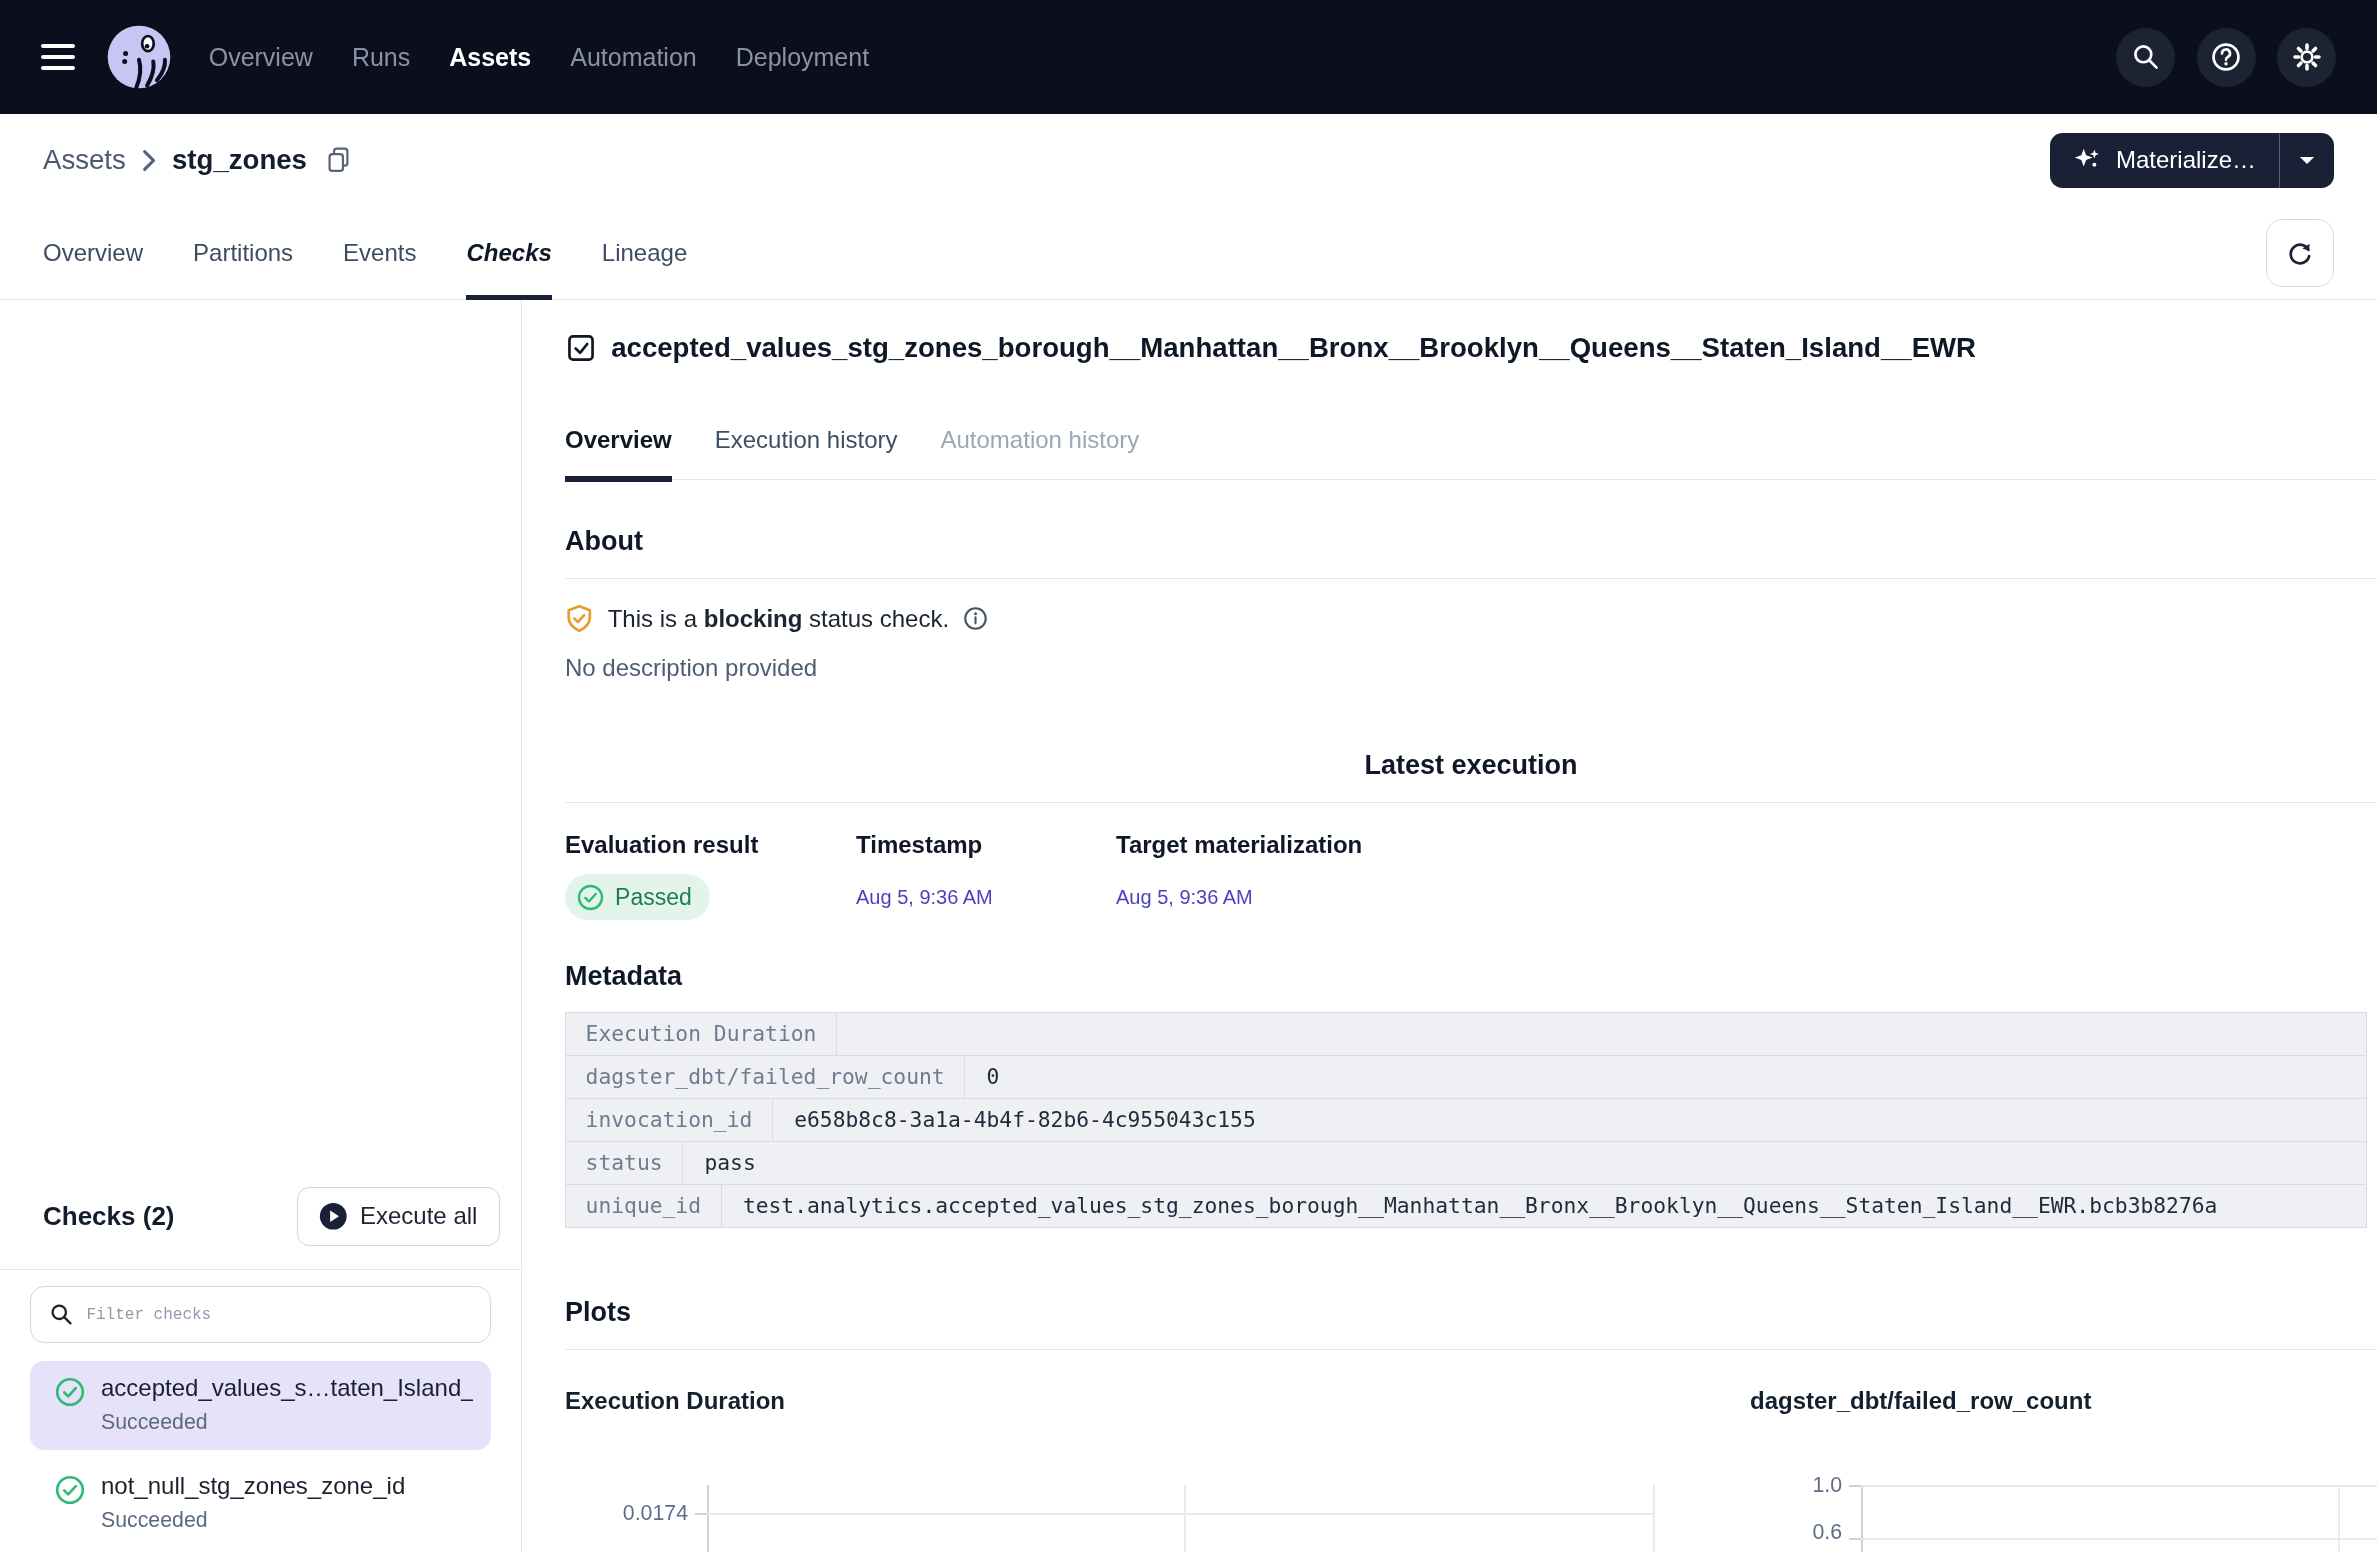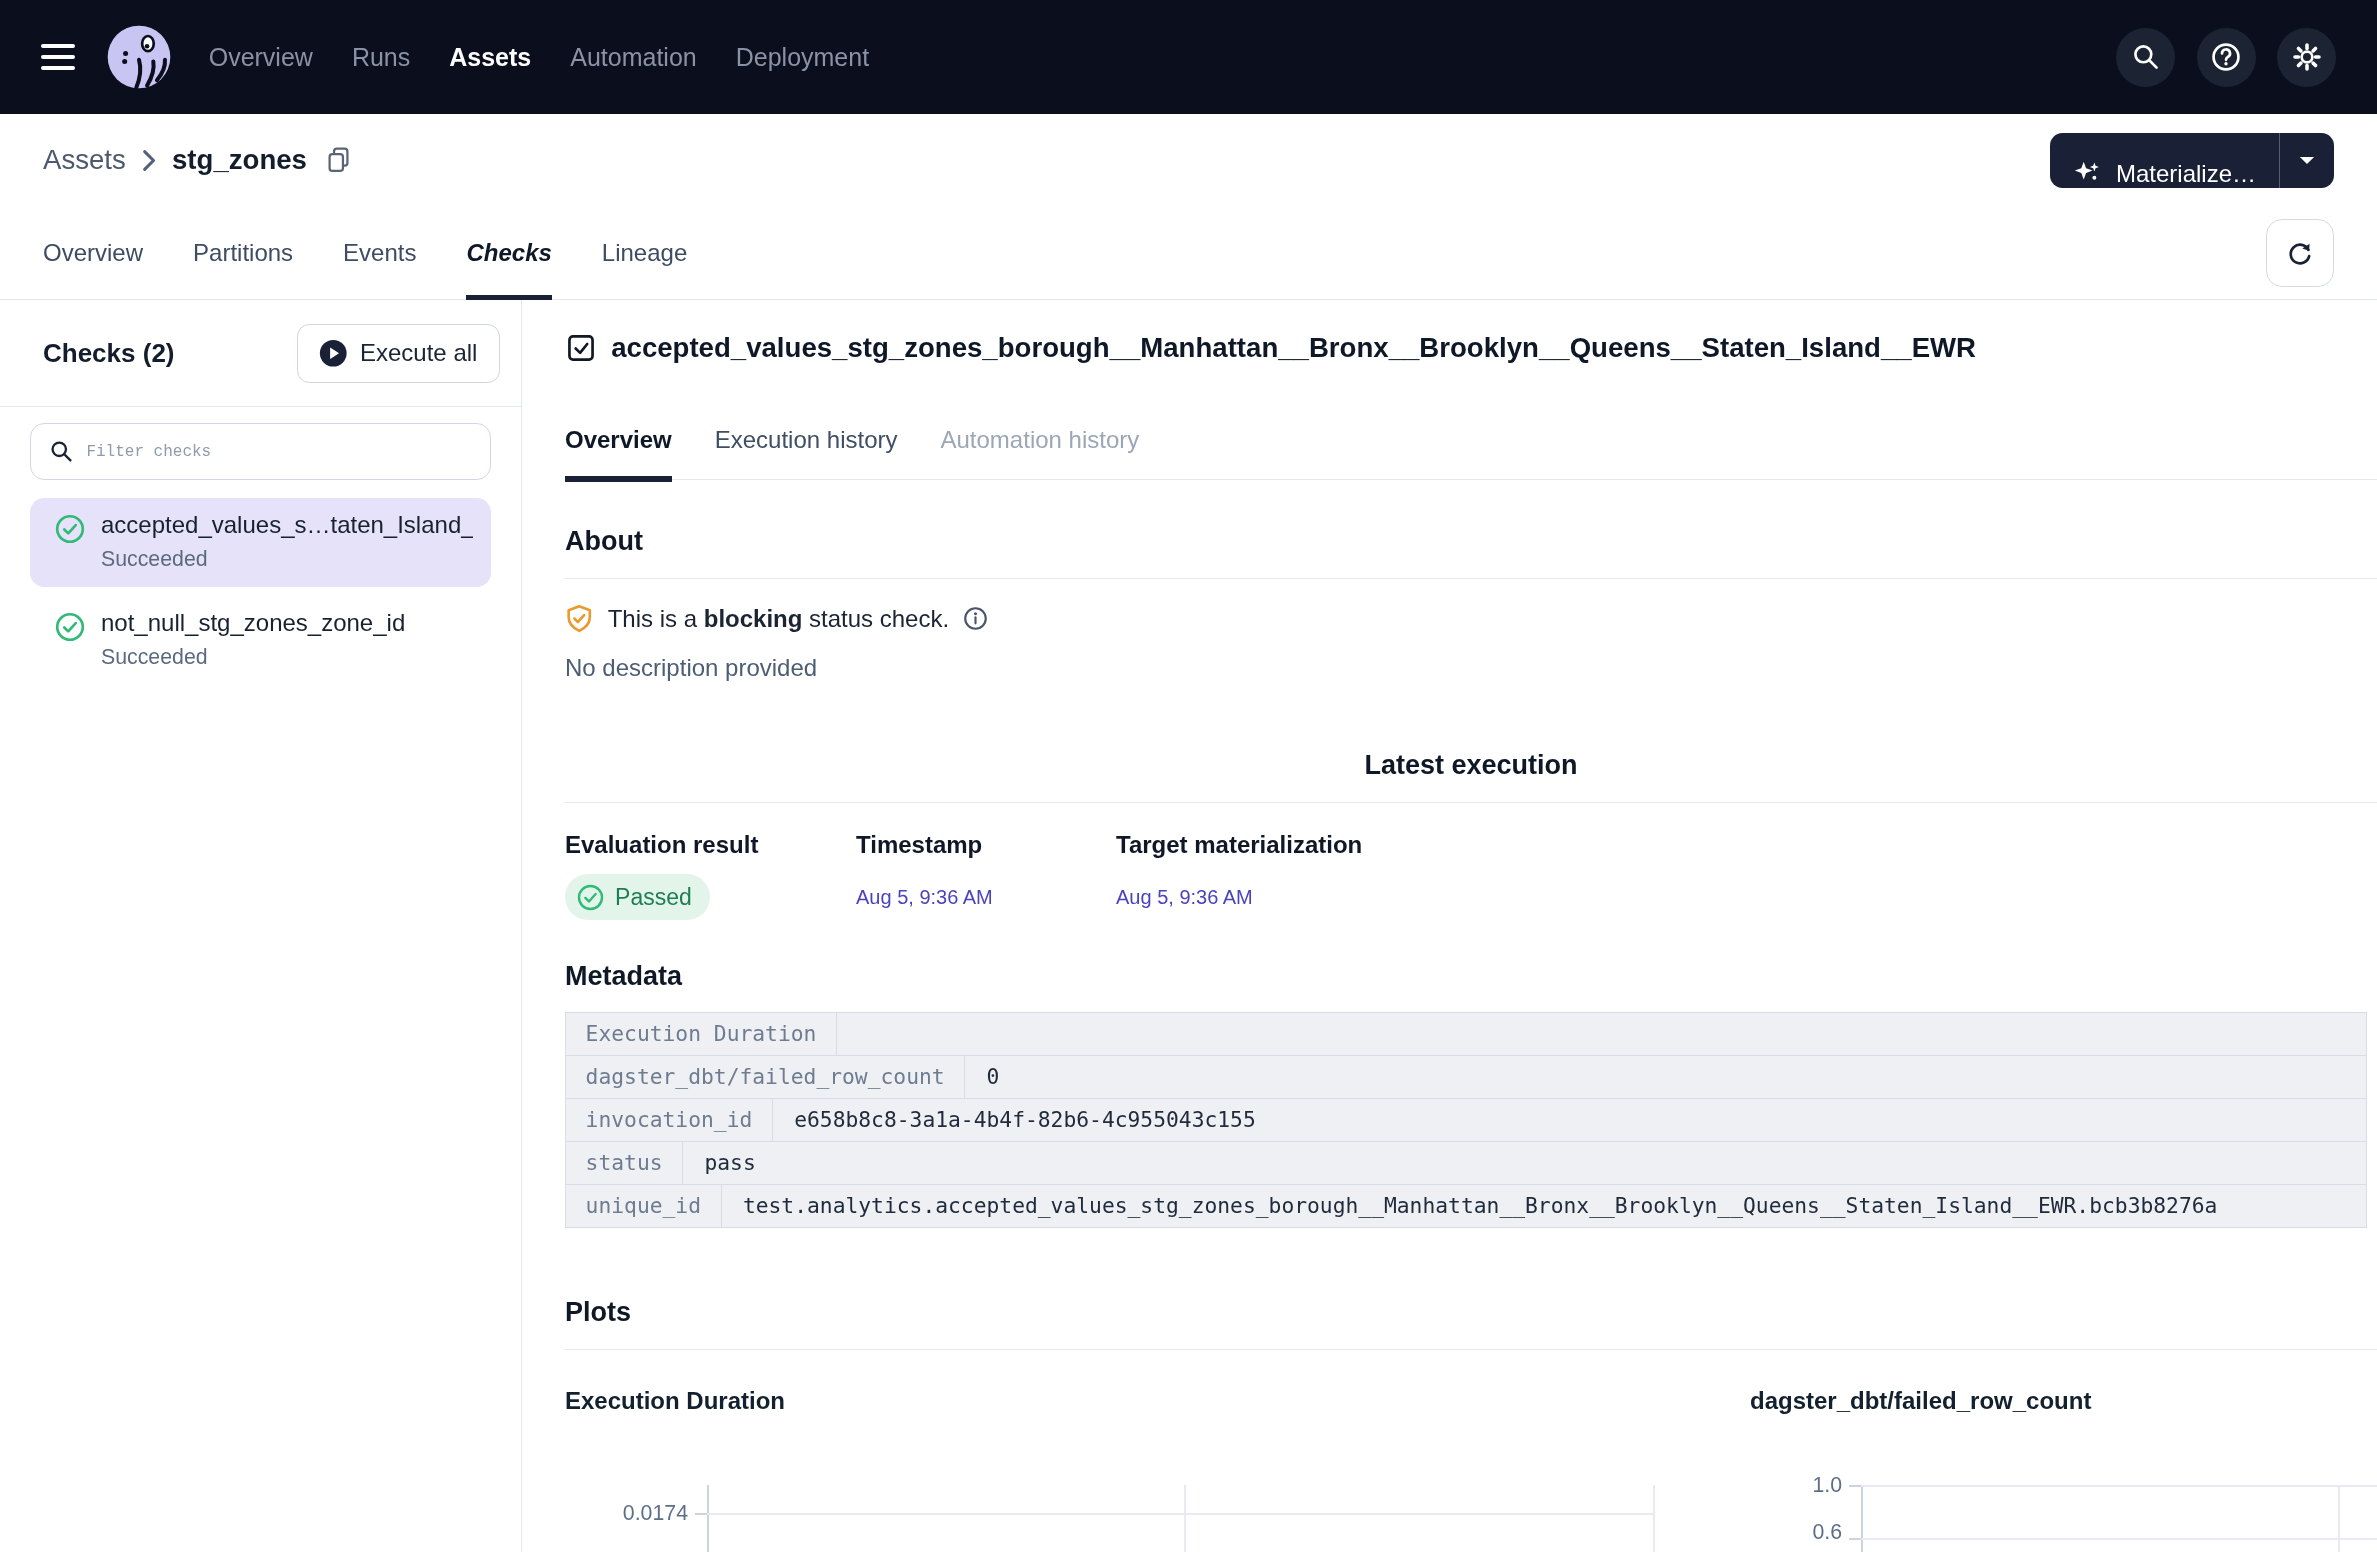--- a/index.html
+++ b/index.html
@@ -18,31 +18,31 @@
   .topnav-item.active { color:#ffffff; font-weight:700; }
   .topbar-actions { margin-left:auto; display:flex; align-items:center; gap:21.3px; }
   .circle-btn { width:59px; height:59px; border-radius:50%; background:#1c2332; display:flex; align-items:center; justify-content:center; cursor:pointer; }
   
   .crumb-row { height:92px; display:flex; align-items:center; padding:0 43px; background:#fff; }
   .crumbs { display:flex; align-items:center; gap:16px; font-size:27.6px; }
   .crumb-root { color:#4c596e; font-weight:500; cursor:pointer; }
   .crumb-current { color:#131d2c; font-weight:600; }
   .copy-btn { margin-left:1.8px; cursor:pointer; display:flex; align-items:center; }
   .mat-split { margin-left:auto; display:flex; background:#1a2137; border-radius:12.4px; overflow:hidden; height:55px; }
-  .mat-main { display:flex; align-items:flex-end; gap:14px; padding:0 23px; color:#fff; font-size:24px; cursor:pointer; }
+  .mat-main { display:flex; align-items:center; gap:14px; padding:0 23px; color:#fff; font-size:24px; cursor:pointer; }
   .mat-caret { width:55px; display:flex; align-items:center; justify-content:center; border-left:0.9px solid rgba(255,255,255,.28); cursor:pointer; }
   
   .tabs-row { height:94px; border-bottom:0.9px solid #e3e7ee; display:flex; align-items:stretch; padding:0 43px; gap:50px; }
   .tab { display:flex; align-items:center; font-size:24px; color:#3d4c62; font-weight:500; position:relative; cursor:pointer; }
   .tab.active { color:#0f1826; font-weight:700;font-style:italic; }
   .tab.active::after { content:""; position:absolute; left:0; right:0; bottom:-0.9px; height:5.3px; background:#1a2137; }
   .refresh-btn { margin-left:auto; align-self:center; width:68px; height:68px; border:1.8px solid #d4dae4; border-radius:16px; background:#fff; display:flex; align-items:center; justify-content:center; cursor:pointer; }
   
   .body-row { display:flex; height:1252px; }
-  .sidebar { width:522px; flex:none; border-right:0.9px solid #e3e7ee; display:flex; flex-direction:column; }
+  .sidebar { width:522px; flex:none; border-right:0.9px solid #e3e7ee; display:flex; flex-direction:column;justify-content:flex-end; }
   .sidebar-head { height:107px; flex:none; display:flex; align-items:center; justify-content:space-between; padding:0 21.3px 0 43px; border-bottom:0.9px solid #e3e7ee; }
   .sidebar-title { font-size:26px; font-weight:700; color:#131d2c; }
   .exec-all { display:flex; align-items:center; gap:12.4px; height:59px; padding:0 21.3px; background:#fff; border:1.8px solid #cfd6e1; border-radius:12.4px; font-size:24px; color:#1b2534; cursor:pointer; font-family:inherit; }
   .filter-wrap { padding:16px 30px 14.2px 30px; }
   .filter-box { height:57px; border:1.8px solid #d6d4e9; border-radius:14.2px; display:flex; align-items:center; padding:0 18px; gap:12.4px; background:#fff; }
   .filter-box input { border:none; outline:none; flex:1; font-size:16px; color:#c2410c; font-family:Liberation Mono, monospace; background:transparent; }
   .filter-box input::placeholder { color:#8f9aac; }
   .check-list { padding:3.6px 30px; display:flex; flex-direction:column; gap:9px; }
   .check-item { border-radius:14.2px; padding:13.3px 18px 15px 25px; display:flex; gap:16px; cursor:pointer; }
   .check-item.selected { background:#e5e2f9; }

